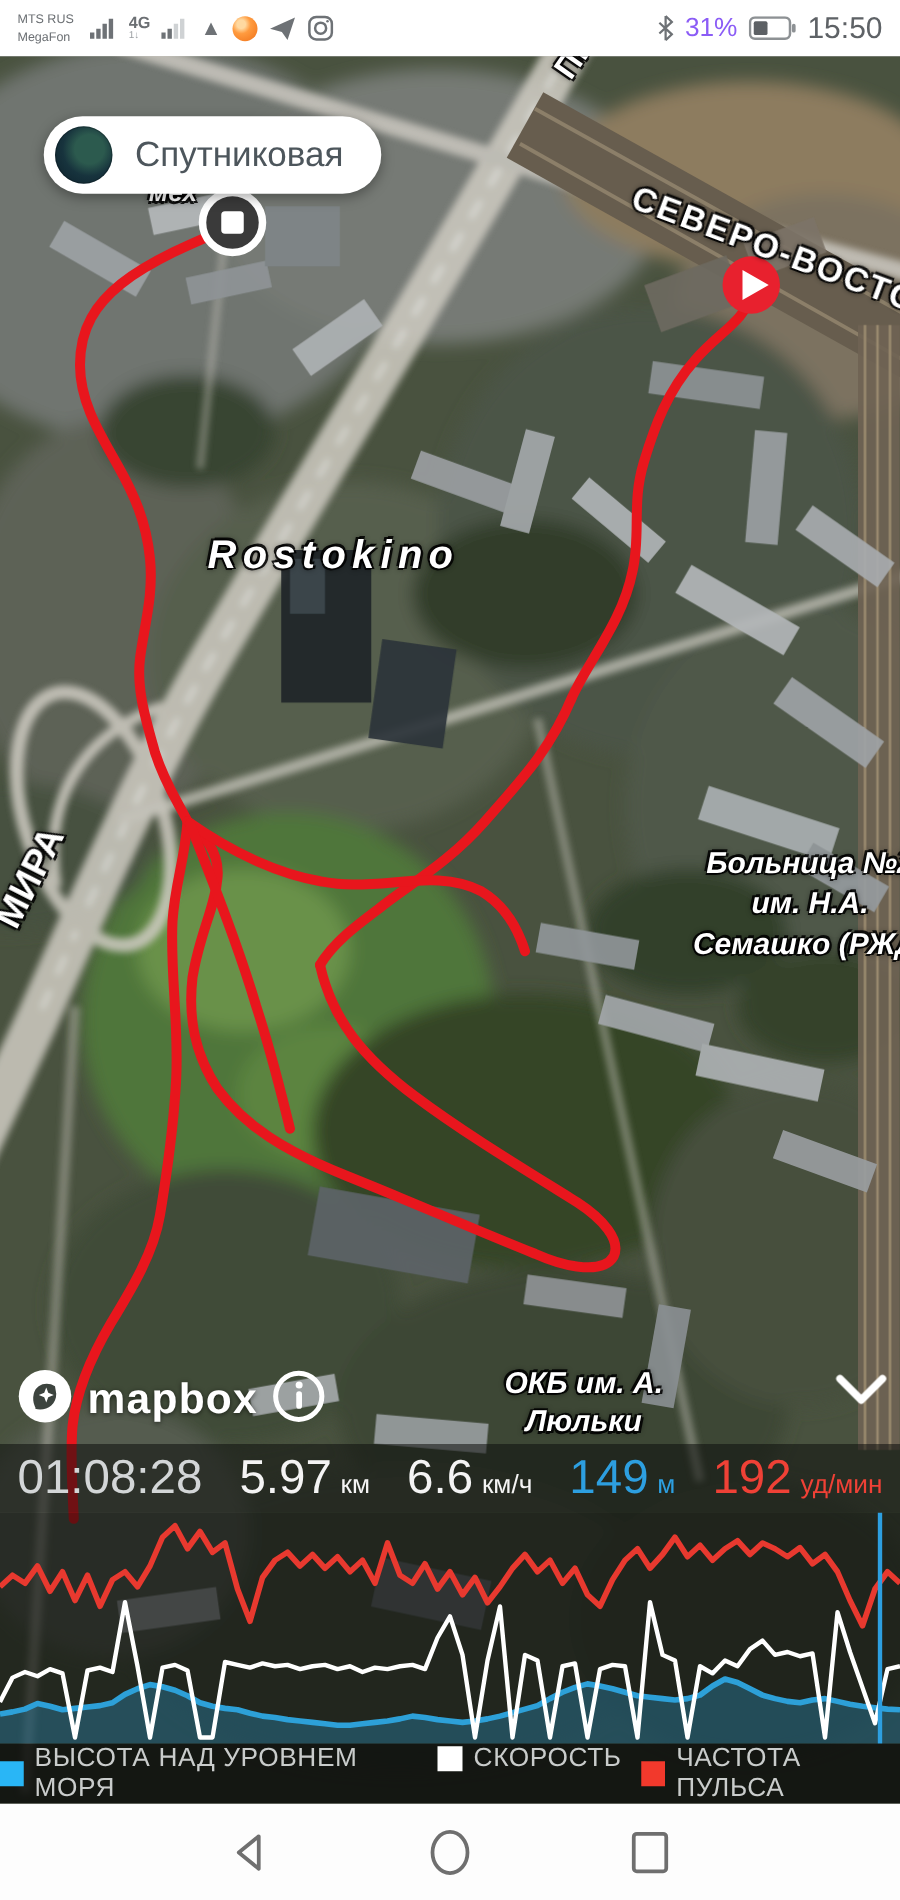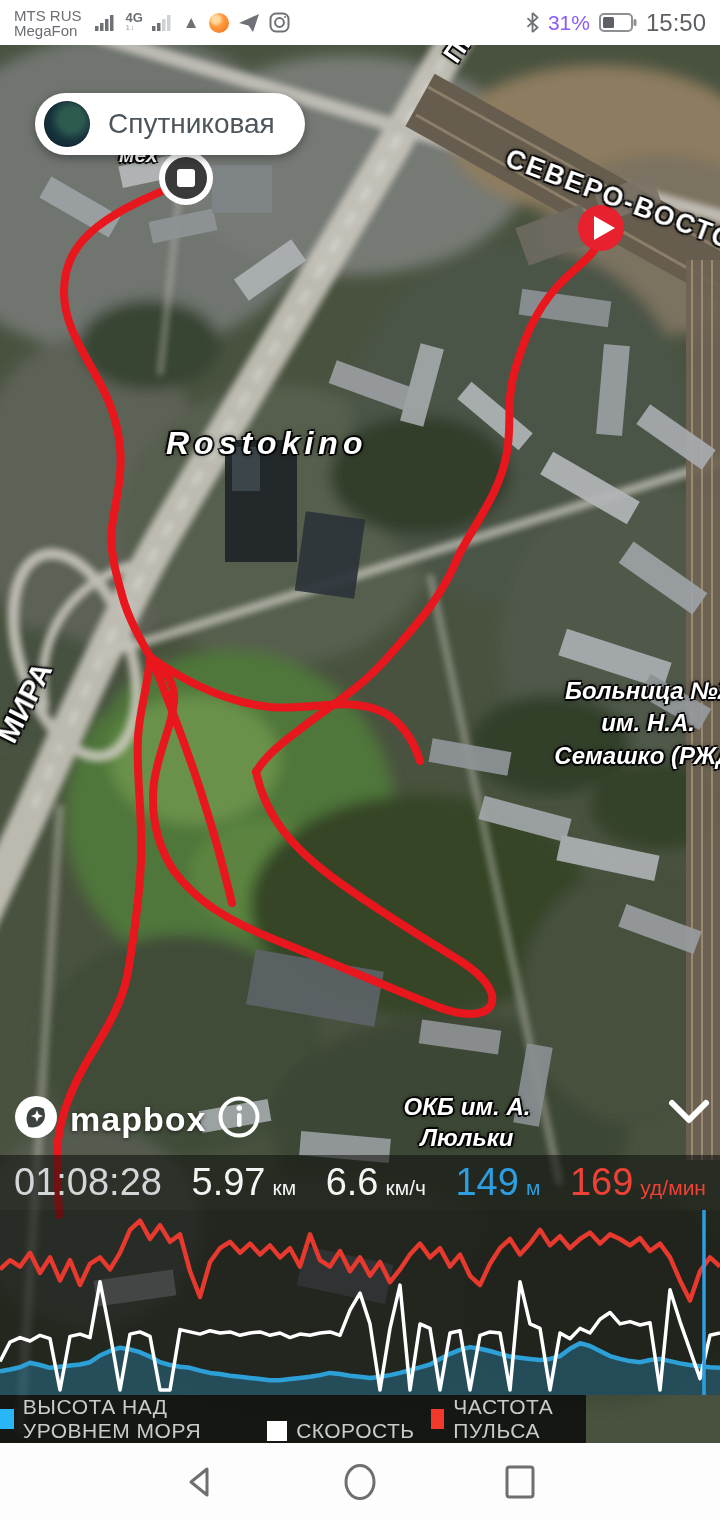--- a/index.html
+++ b/index.html
@@ -3,21 +3,21 @@
 <meta charset="utf-8">
 <style>
   html,body{margin:0;padding:0;background:#000;}
   .phone{position:relative;width:720px;height:1520px;overflow:hidden;background:#3d4639;
          font-family:"Liberation Sans", sans-serif;}
 
   
   .statusbar{position:absolute;top:0;left:0;width:720px;height:45px;background:#fff;
              display:flex;align-items:center;justify-content:space-between;padding:0 14px;box-sizing:border-box;z-index:40;}
   .sb-left,.sb-right{display:flex;align-items:center;gap:9px;color:#686c70;}
-  .carrier{font-size:15px;line-height:15px;color:#6b6f73;margin-right:4px;}
+  .carrier{font-size:10px;line-height:15px;color:#6b6f73;margin-right:4px;}
   .sb-icon{display:inline-flex;align-items:center;}
   .tri{color:#6e7276;font-size:17px;}
   .orange-dot{width:20px;height:20px;border-radius:50%;
       background:radial-gradient(circle at 35% 32%,#ffd9a0 0 18%,#ff9b3f 40%,#ef7018 100%);}
   .net4g{font-size:13px;font-weight:bold;color:#6b6f73;line-height:10px;text-align:left;}
   .net4g small{font-size:8px;font-weight:normal;display:block;color:#9a9ea2;}
   .sb-time{font-size:24px;color:#5e6266;}
   .sb-pct{font-size:21px;color:#8b5cf6;}
 
   
@@ -54,22 +54,22 @@
   .stat{display:flex;align-items:baseline;gap:7px;white-space:nowrap;}
   .stat .v{font-size:38px;font-weight:400;text-align:center;}
   .stat .u{font-size:21px;}
   .c-dim{color:#d3d6d7;}
   .c-w{color:#f4f4f4;}
 
   
   .chart{position:absolute;left:0;top:1165px;width:720px;height:185px;background:rgba(8,10,8,.58);z-index:9;}
 
   
-  .legend{position:absolute;left:0;top:1350px;width:586px;height:48px;background:rgba(8,10,8,.82);
-      display:flex;align-items:flex-end;justify-content:center;gap:16px;z-index:9;}
+  .legend{position:absolute;left:0;top:1350px;width:720px;height:48px;background:rgba(8,10,8,.82);
+      display:flex;align-items:flex-start;justify-content:center;gap:16px;z-index:9;}
   .leg-item{display:flex;align-items:center;gap:9px;}
   .leg-sw{width:20px;height:20px;}
   .leg-t{font-size:21px;color:#c9cccb;letter-spacing:.5px;}
 
   
   .navbar{position:absolute;left:0;top:1443px;width:720px;height:77px;background:#fdfdfd;z-index:40;
       display:flex;align-items:center;}
   .nav-slot{position:absolute;top:0;height:77px;display:flex;align-items:center;justify-content:center;width:80px;}
 </style>
 </head>
@@ -298,21 +298,21 @@
         </div>
       <div class="stat">
           <span class="v c-w">6.6</span>
           <span class="u c-w">км/ч</span>
         </div>
       <div class="stat">
           <span class="v" style="color: rgb(45, 159, 224);">149</span>
           <span class="u" style="color: rgb(45, 159, 224);">м</span>
         </div>
       <div class="stat">
-          <span class="v" style="color: rgb(239, 65, 54);">169</span>
+          <span class="v" style="color: rgb(239, 65, 54);">192</span>
           <span class="u" style="color: rgb(239, 65, 54);">уд/мин</span>
         </div>
     </div>
 
     <div class="chart">
       <svg id="chart-svg" width="720" height="185" viewBox="0 0 720 185">
         <polygon id="elev-fill" points="0.0,161.2 10.0,159.5 20.0,157.3 30.0,152.8 40.0,155.0 50.0,157.8 60.0,156.7 70.0,155.6 80.0,154.5 90.0,152.2 100.0,145.5 110.0,141.0 120.0,137.7 130.0,139.4 140.0,142.2 150.0,146.6 160.0,152.2 170.0,155.0 180.0,156.7 190.0,157.8 200.0,160.6 210.0,162.9 220.0,164.0 230.0,165.7 240.0,166.8 250.0,167.9 260.0,169.0 270.0,170.2 280.0,170.2 290.0,169.0 300.0,167.9 310.0,166.8 320.0,165.1 330.0,162.9 340.0,164.0 350.0,165.7 360.0,166.8 370.0,167.9 380.0,166.8 390.0,165.1 400.0,162.9 410.0,160.1 420.0,157.3 430.0,154.5 440.0,148.9 450.0,143.8 460.0,139.9 470.0,137.1 480.0,138.8 490.0,141.0 500.0,143.8 510.0,146.6 520.0,147.8 530.0,148.9 540.0,150.0 550.0,148.9 560.0,146.1 570.0,138.8 580.0,133.2 590.0,136.0 600.0,141.0 610.0,146.1 620.0,148.9 630.0,151.1 640.0,152.2 650.0,150.0 660.0,148.9 670.0,151.1 680.0,153.4 690.0,155.0 700.0,156.2 710.0,157.3 720.0,157.8 720,185 0,185" fill="rgba(45,160,216,0.32)"></polygon>
         <polyline id="elev-line" points="0.0,161.2 10.0,159.5 20.0,157.3 30.0,152.8 40.0,155.0 50.0,157.8 60.0,156.7 70.0,155.6 80.0,154.5 90.0,152.2 100.0,145.5 110.0,141.0 120.0,137.7 130.0,139.4 140.0,142.2 150.0,146.6 160.0,152.2 170.0,155.0 180.0,156.7 190.0,157.8 200.0,160.6 210.0,162.9 220.0,164.0 230.0,165.7 240.0,166.8 250.0,167.9 260.0,169.0 270.0,170.2 280.0,170.2 290.0,169.0 300.0,167.9 310.0,166.8 320.0,165.1 330.0,162.9 340.0,164.0 350.0,165.7 360.0,166.8 370.0,167.9 380.0,166.8 390.0,165.1 400.0,162.9 410.0,160.1 420.0,157.3 430.0,154.5 440.0,148.9 450.0,143.8 460.0,139.9 470.0,137.1 480.0,138.8 490.0,141.0 500.0,143.8 510.0,146.6 520.0,147.8 530.0,148.9 540.0,150.0 550.0,148.9 560.0,146.1 570.0,138.8 580.0,133.2 590.0,136.0 600.0,141.0 610.0,146.1 620.0,148.9 630.0,151.1 640.0,152.2 650.0,150.0 660.0,148.9 670.0,151.1 680.0,153.4 690.0,155.0 700.0,156.2 710.0,157.3 720.0,157.8" fill="none" stroke-width="4.5" stroke-linejoin="round" stroke="#2da0d8"></polyline>
         <polyline id="speed-line" points="0.0,151.5 10.0,132.1 20.0,127.6 30.0,131.0 40.0,125.3 50.0,128.7 60.0,180.0 70.0,126.4 80.0,124.1 90.0,127.6 100.0,71.7 110.0,123.0 120.0,180.0 130.0,124.1 140.0,121.9 150.0,126.4 160.0,180.0 170.0,180.0 180.0,119.6 190.0,121.9 200.0,124.1 210.0,120.7 220.0,123.0 230.0,121.9 240.0,125.3 250.0,123.0 260.0,121.9 270.0,125.3 280.0,123.0 290.0,127.6 300.0,124.1 310.0,125.3 320.0,123.0 330.0,121.9 340.0,125.3 350.0,100.2 360.0,83.1 370.0,113.9 380.0,180.0 390.0,118.4 400.0,75.1 410.0,180.0 420.0,113.9 430.0,118.4 440.0,180.0 450.0,123.0 460.0,120.7 470.0,180.0 480.0,125.3 490.0,121.9 500.0,123.0 510.0,180.0 520.0,71.7 530.0,113.9 540.0,118.4 550.0,180.0 560.0,123.0 570.0,128.7 580.0,118.4 590.0,123.0 600.0,109.3 610.0,102.5 620.0,113.9 630.0,111.6 640.0,115.0 650.0,112.7 660.0,180.0 670.0,79.7 680.0,111.6 690.0,140.1 700.0,168.6 710.0,125.3 720.0,123.0" fill="none" stroke-width="3.5" stroke-linejoin="round" stroke="#ffffff"></polyline>
         <polyline id="hr-line" points="0.0,59.4 10.0,50.2 20.0,56.6 30.0,42.8 40.0,63.0 50.0,47.4 60.0,70.4 70.0,50.2 80.0,75.0 90.0,53.8 100.0,47.4 110.0,59.4 120.0,42.8 130.0,19.8 140.0,10.6 150.0,29.0 160.0,15.2 170.0,31.8 180.0,24.4 190.0,61.2 200.0,87.0 210.0,52.0 220.0,38.2 230.0,31.8 240.0,42.8 250.0,33.6 260.0,44.6 270.0,35.4 280.0,47.4 290.0,38.2 300.0,56.6 310.0,24.4 320.0,50.2 330.0,56.6 340.0,41.0 350.0,61.2 360.0,47.4 370.0,65.8 380.0,52.0 390.0,72.2 400.0,59.4 410.0,44.6 420.0,33.6 430.0,47.4 440.0,38.2 450.0,56.6 460.0,44.6 470.0,65.8 480.0,75.0 490.0,53.8 500.0,38.2 510.0,29.0 520.0,44.6 530.0,33.6 540.0,19.8 550.0,35.4 560.0,26.2 570.0,38.2 580.0,29.0 590.0,22.6 600.0,33.6 610.0,24.4 620.0,29.0 630.0,35.4 640.0,28.1 650.0,41.0 660.0,33.6 670.0,47.4 680.0,70.4 690.0,90.6 700.0,61.2 710.0,47.4 720.0,56.6" fill="none" stroke-width="4.5" stroke-linejoin="round" stroke="#e8392f"></polyline>

